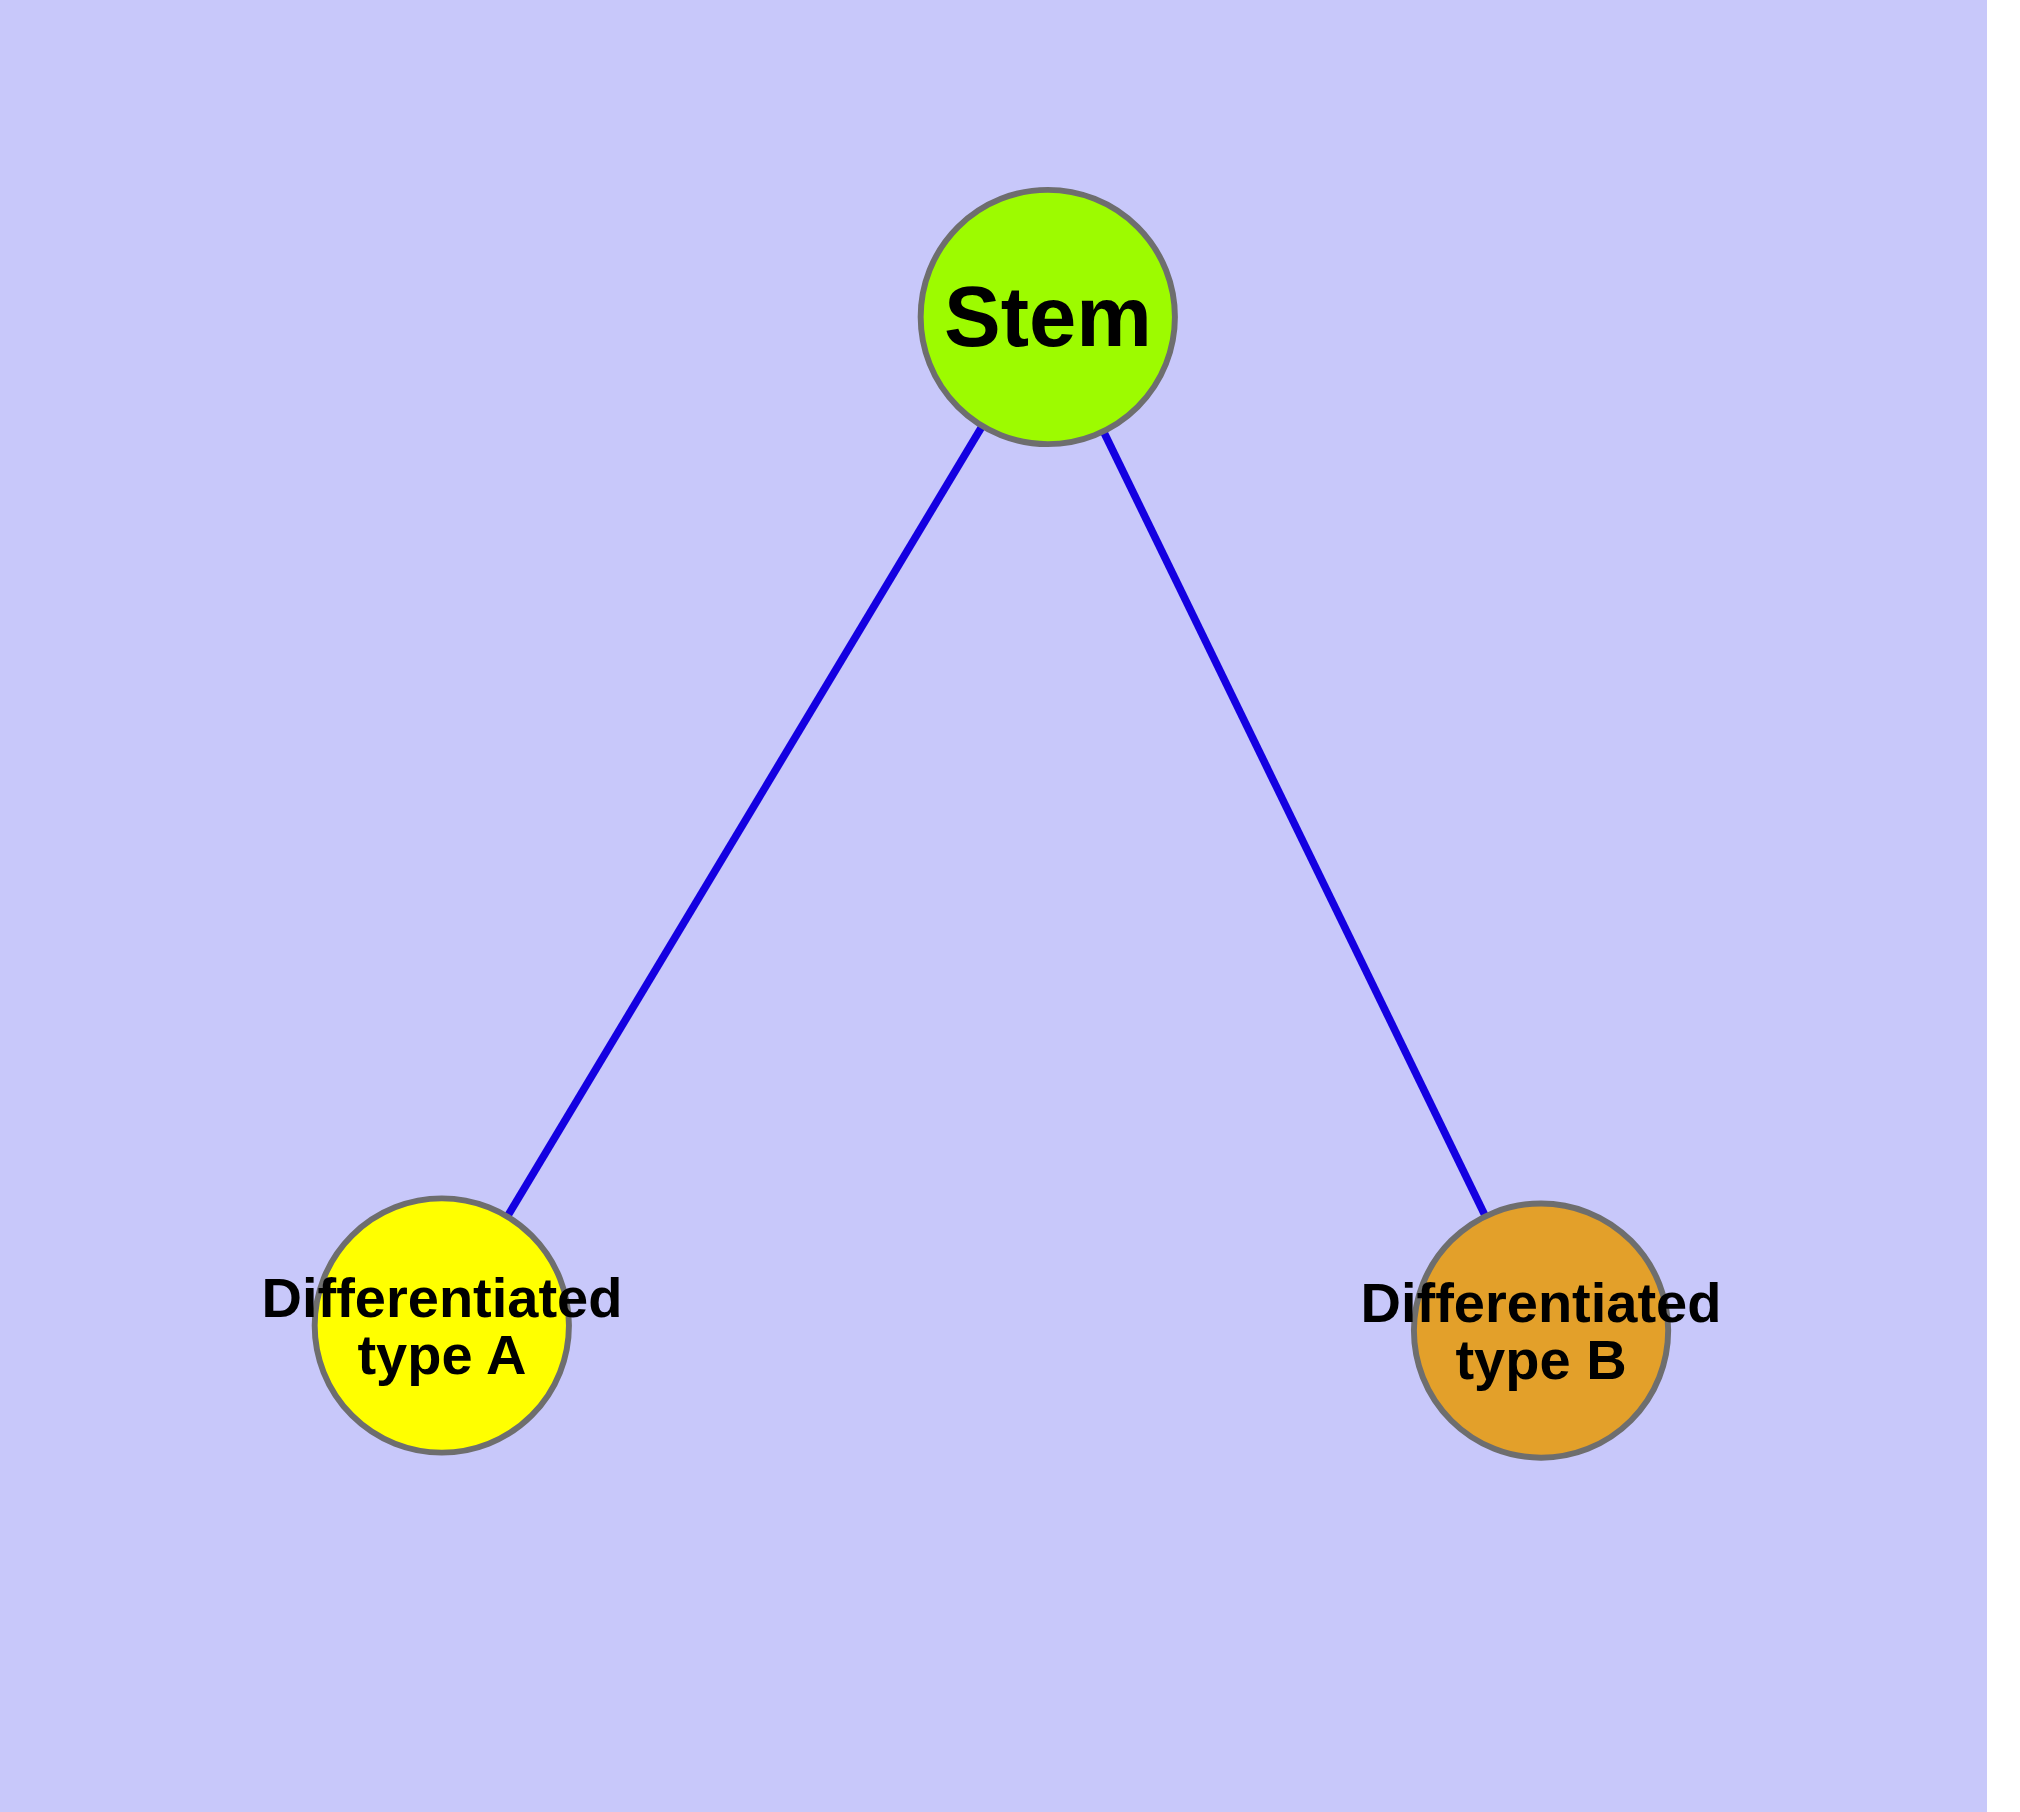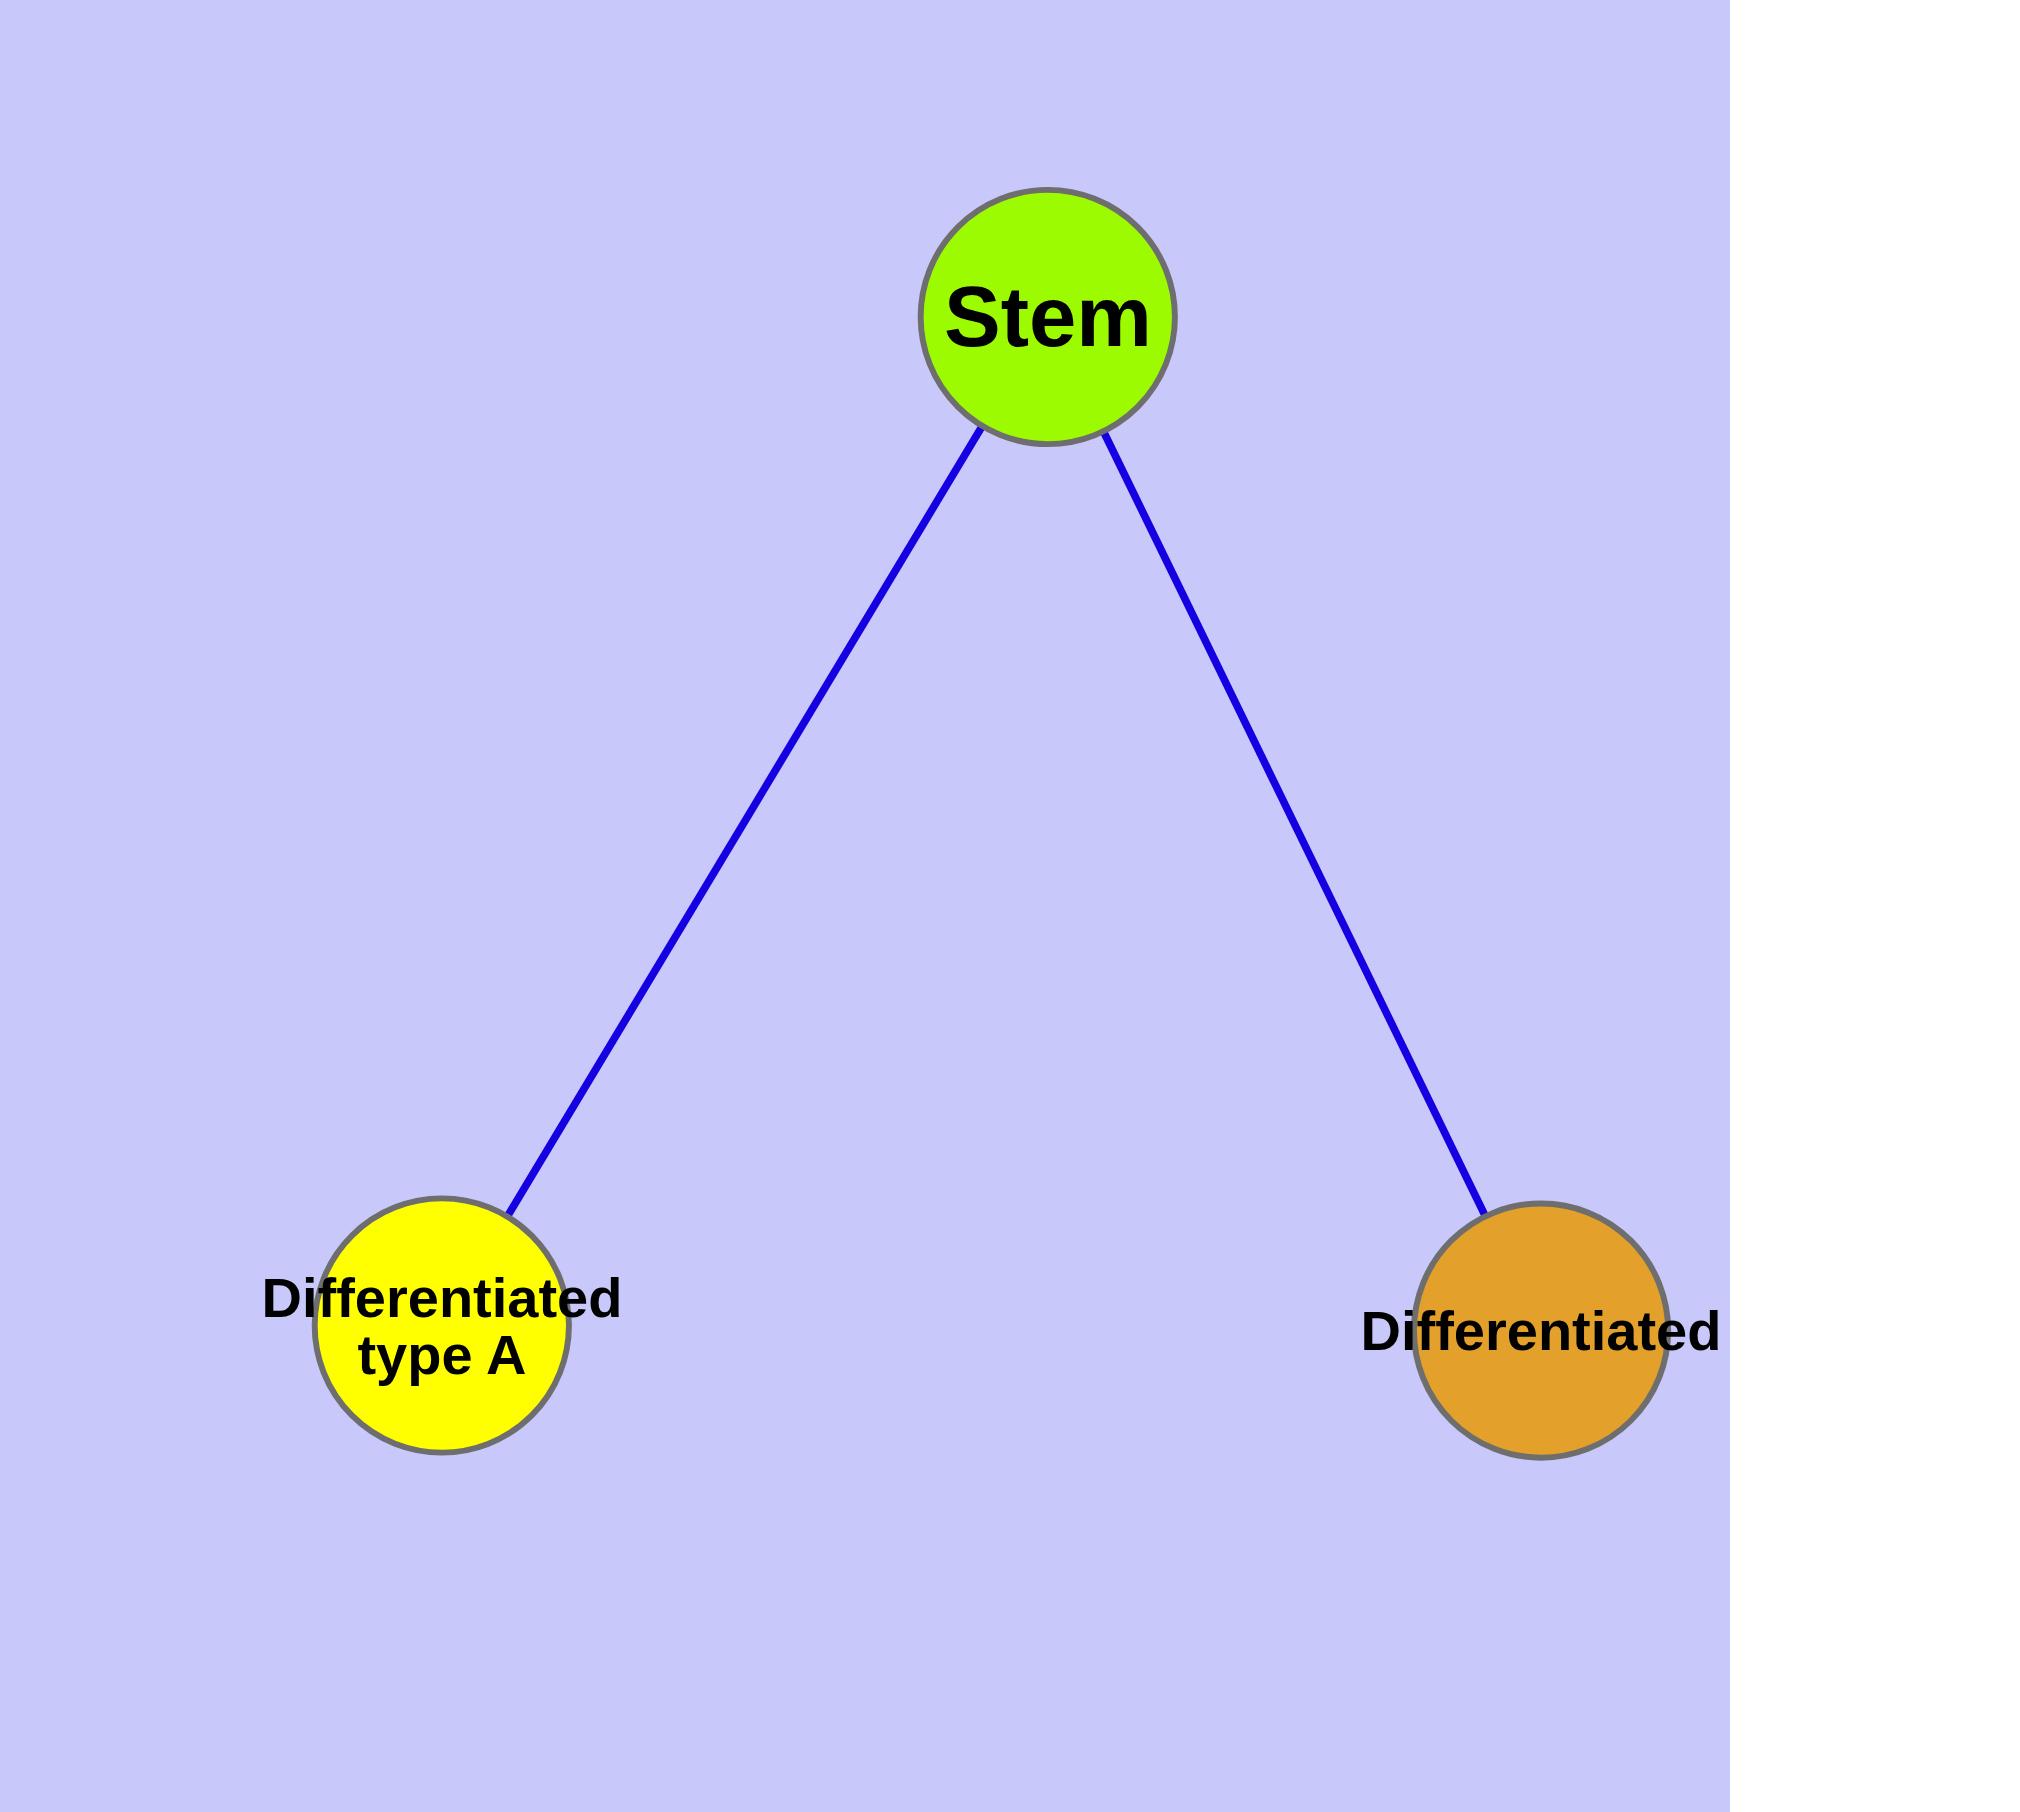--- a/index.html
+++ b/index.html
@@ -2,21 +2,21 @@
 <html style="font-size:13.6px"><head>
 <meta charset="utf-8">
 <style>
   html, body {
     margin: 0;
     padding: 0;
     background: #ffffff;
   }
   #canvas {
     position: relative;
-    width: 1730px;
+    width: 1987px;
     height: 1812px;
     overflow: hidden;
     font-family: "Liberation Sans", sans-serif;
   }
   #plot-bg {
     position: absolute;
     left: 0;
     top: 0;
     width: 2021px;
     height: 1812px;
@@ -61,17 +61,17 @@
     <g id="nodes-group">
         <circle cx="1236" cy="374" r="150" fill="#9dfb00" stroke="#6e6e6e" stroke-width="7"></circle>
         <circle cx="521" cy="1564" r="150" fill="#ffff00" stroke="#6e6e6e" stroke-width="7"></circle>
         <circle cx="1818" cy="1570" r="150" fill="#e3a02a" stroke="#6e6e6e" stroke-width="7"></circle>
       </g>
   </svg>
 
   <div id="labels-layer">
       <div class="node-label label-stem" style="left: 1048px; top: 317px;"><div>Stem</div></div>
       <div class="node-label label-two-line" style="left: 442px; top: 1326px;"><div>Differentiated</div><div>type A</div></div>
-      <div class="node-label label-two-line" style="left: 1541px; top: 1331px;"><div>Differentiated</div></div>
+      <div class="node-label label-two-line" style="left: 1541px; top: 1331px;"><div>Differentiated</div><div>type B</div></div>
     </div>
 
 </div>
 
 
 </body></html>

